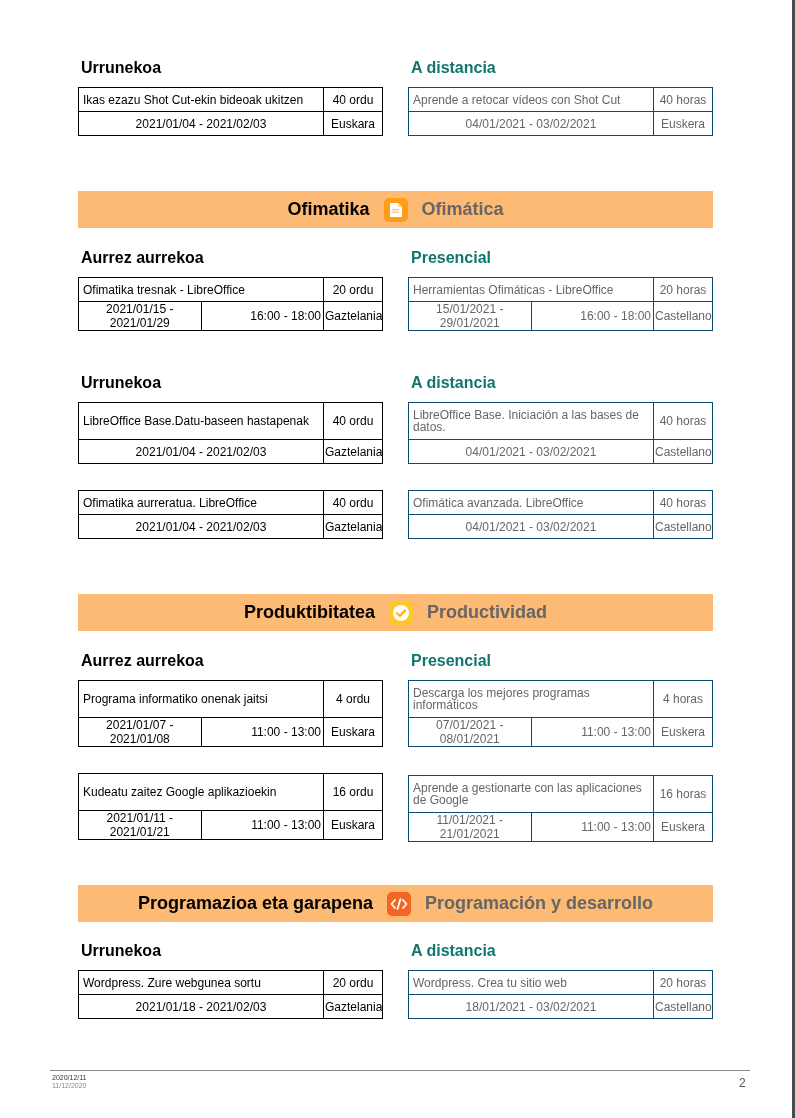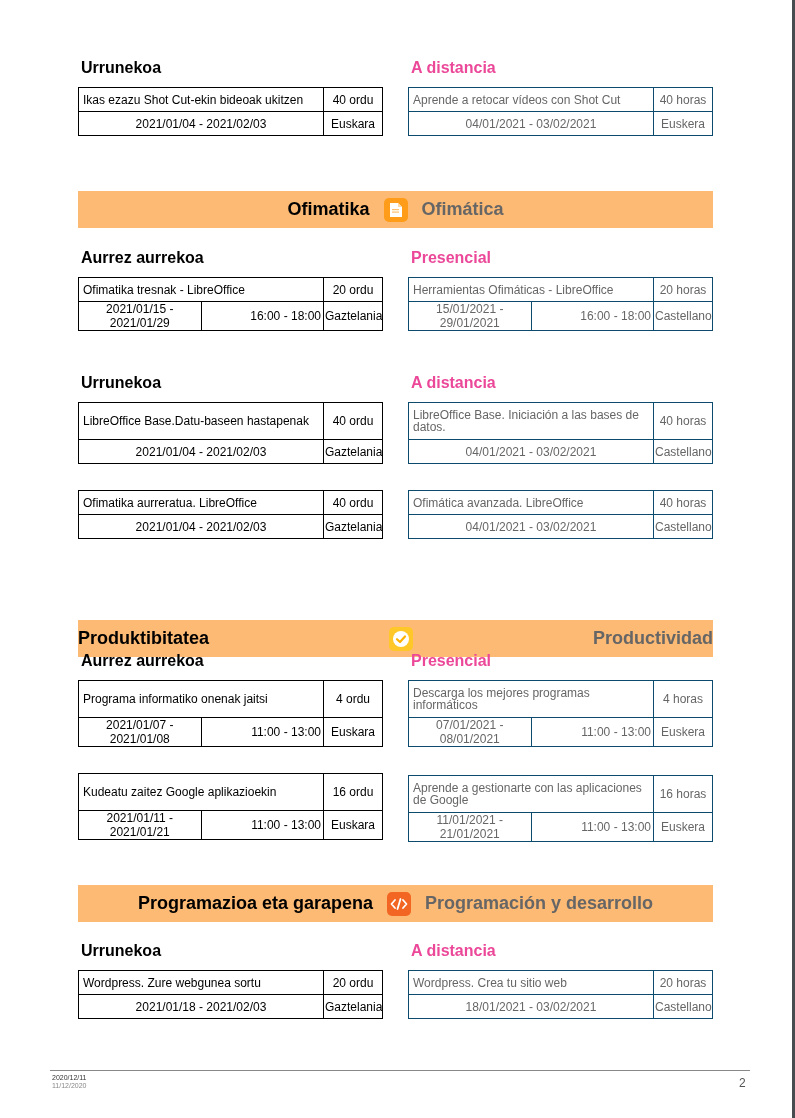--- a/index.html
+++ b/index.html
@@ -7,21 +7,21 @@
     width: 795px; height: 1118px; background: #ffffff; position: relative; overflow: hidden;
     font-family: "Liberation Sans", sans-serif; color: #000;
   }
   .scrollbar { position: absolute; right: 0; top: 0; width: 3px; height: 1118px; background: #474c50; }
   .page { position: absolute; left: 0; top: 0; width: 792px; height: 1118px; border-radius: 21px; }
   .col { position: absolute; width: 305px; }
   .col.left { left: 78px; }
   .col.right { left: 408px; }
   .sub-heading { font-weight: bold; font-size: 16px; height: 20px; line-height: 20px; margin-left: 3px; }
   .col.left .sub-heading { color: #000; }
-  .col.right .sub-heading { color: #ec4899; }
+  .col.right .sub-heading { color: #0f766e; }
   table.course { border-collapse: collapse; width: 305px; font-size: 12px; table-layout: fixed; }
   table.course td { height: 23px; padding: 0 4px; vertical-align: middle; }
   .col.left table.course td { border: 1px solid #000; color: #000; }
   .col.right table.course td { border: 1px solid #0c4a6e; color: #666; }
   td.title { text-align: left; line-height: 12px; }
   td.center { text-align: center; }
   td.hours { width: 54px; text-align: center; padding: 0 2px !important; }
   td.time { width: 74px; text-align: right; padding: 0 2px !important; }
   td.lang { text-align: center; padding: 0 1px !important; white-space: nowrap; }
   .tall td.title { height: 36px; }
@@ -167,21 +167,21 @@
             <td class="hours">40 horas</td>
           </tr>
       <tr>
             <td class="center">04/01/2021 - 03/02/2021</td>
             <td class="lang">Castellano</td>
           </tr>
     </tbody>
       </table>
   </div>
 
-  <div class="section-bar" style="top:620px;justify-content:space-between;">
+  <div class="section-bar" style="top:594px;">
     <span class="eu">Produktibitatea</span>
     <span class="section-icon" style="background:#ffc727;">
       <svg width="18" height="18" viewBox="0 0 18 18">
           <circle cx="9" cy="9" r="8" fill="#fff"></circle>
           <path d="M5 9.2 L8 12 L13 6.5" stroke="#ffb300" stroke-width="2.2" fill="none" stroke-linecap="round" stroke-linejoin="round"></path>
         </svg>
     </span>
     <span class="es">Productividad</span>
   </div>
 

